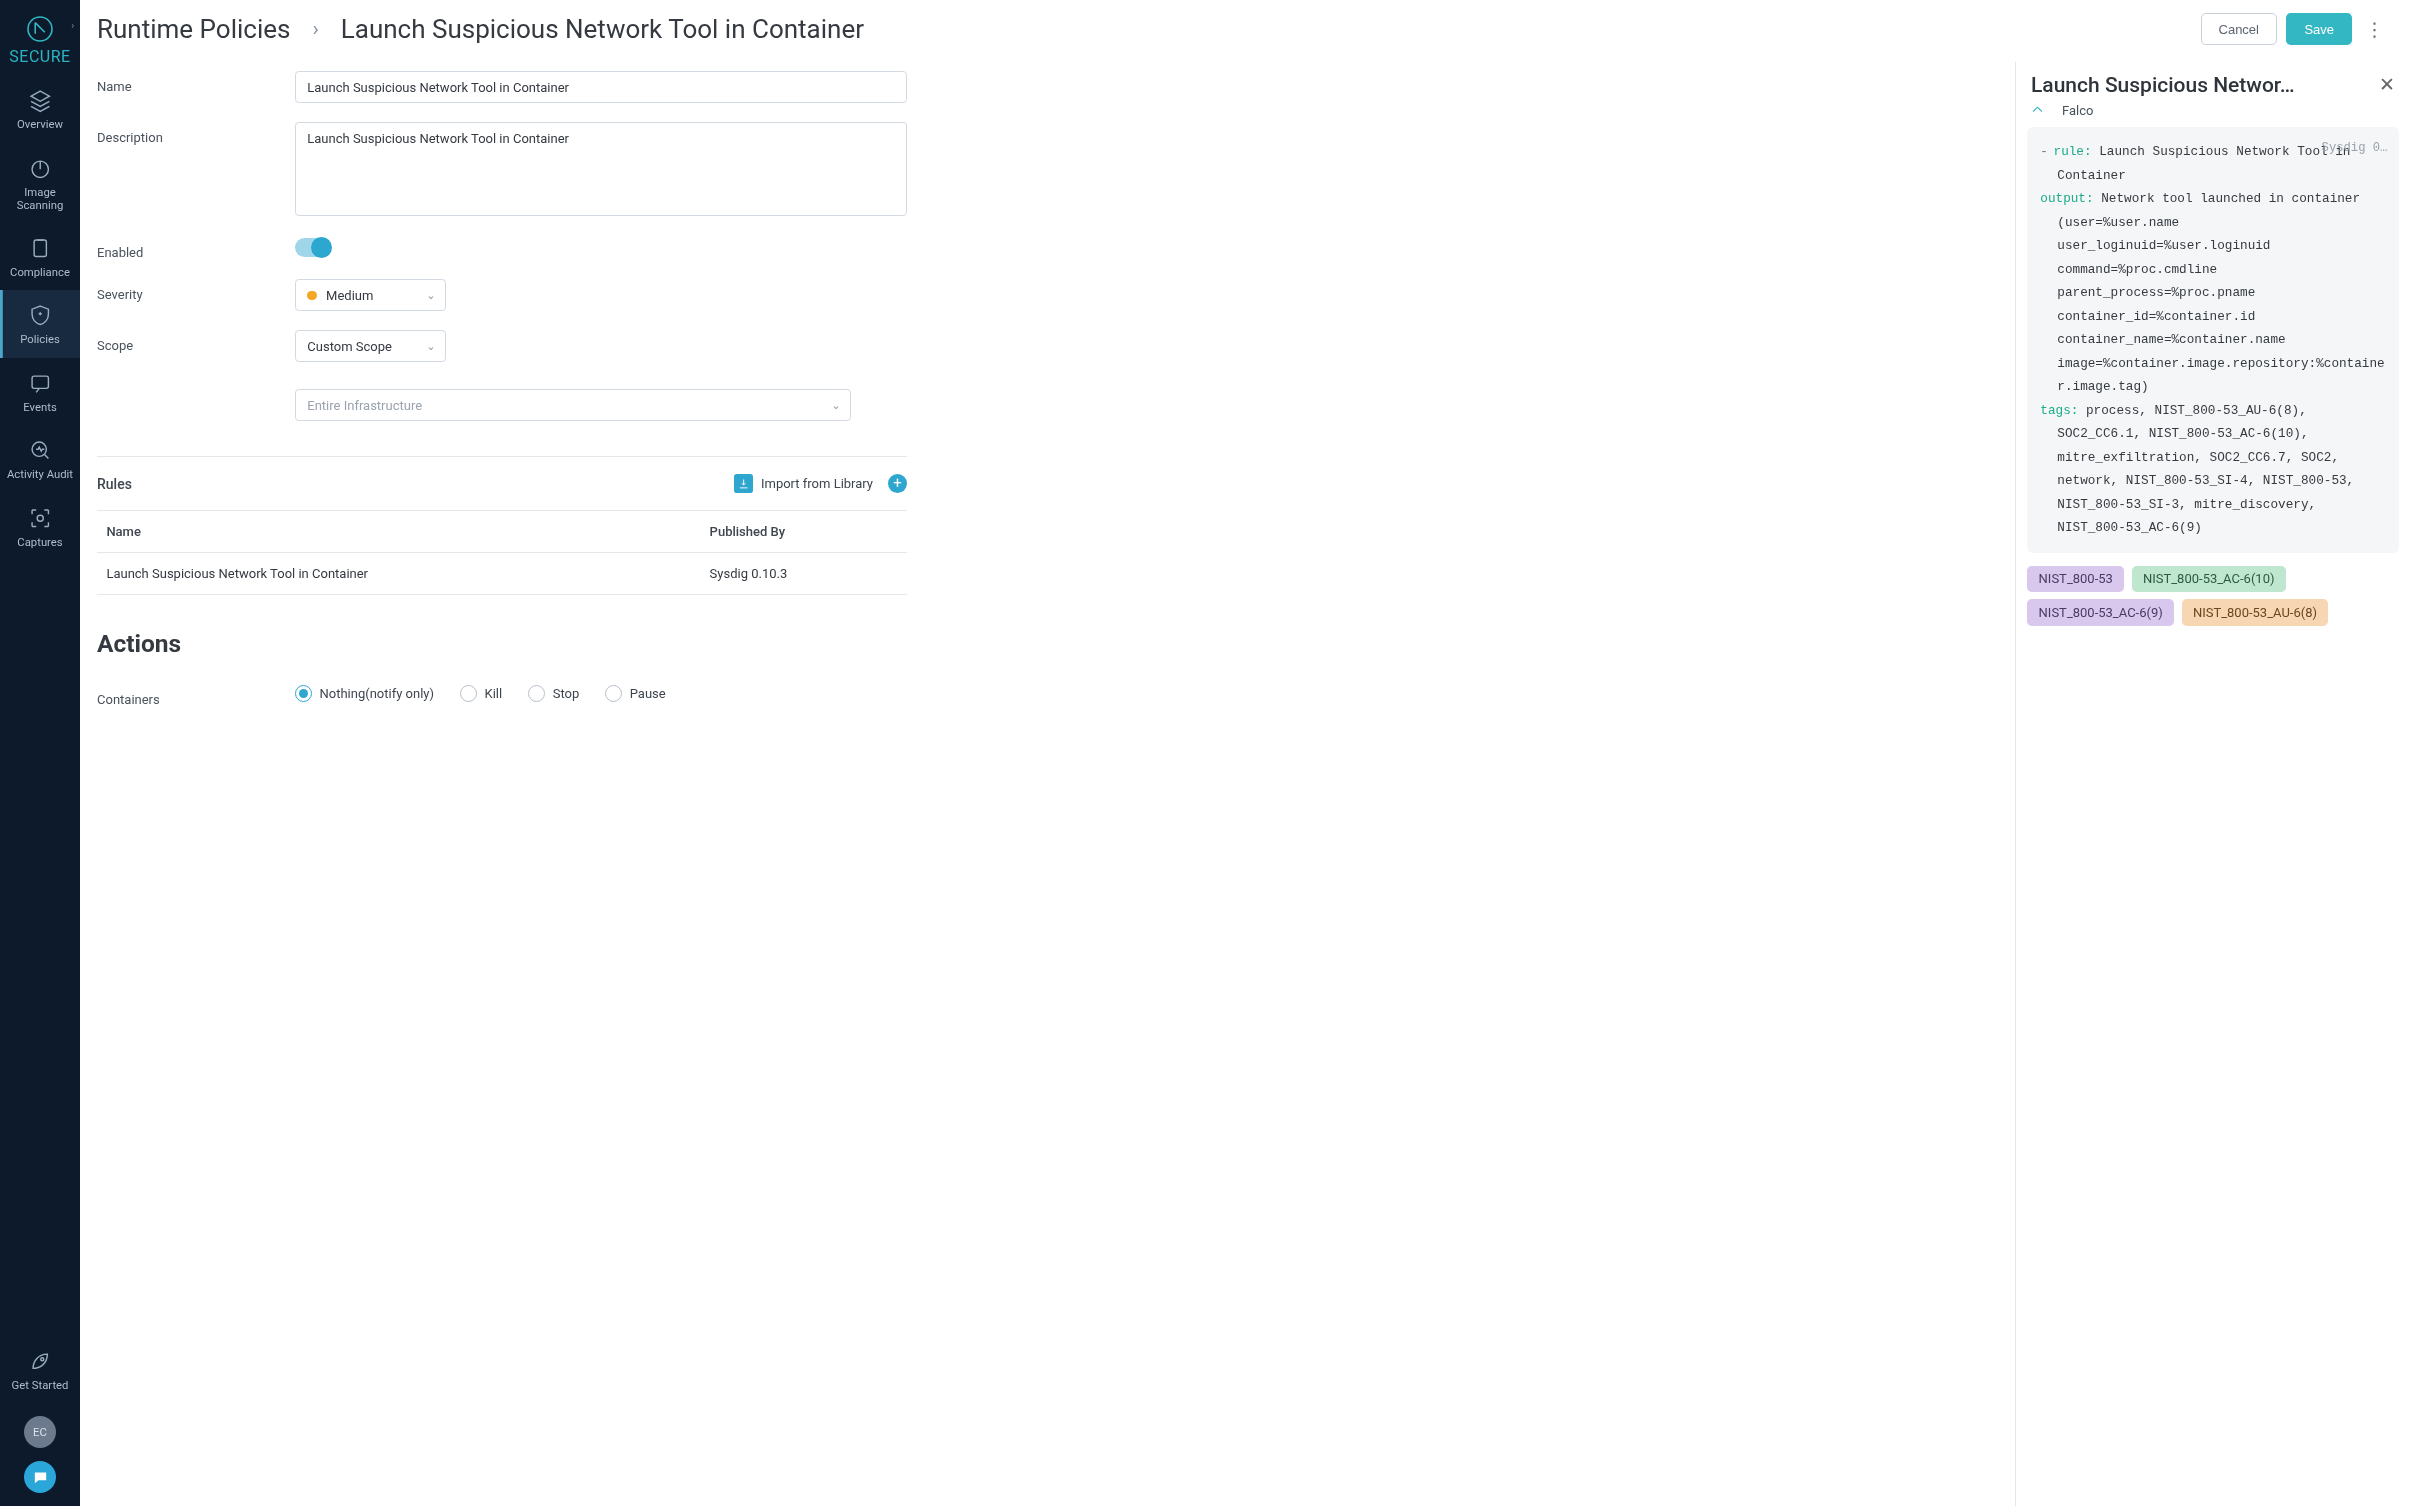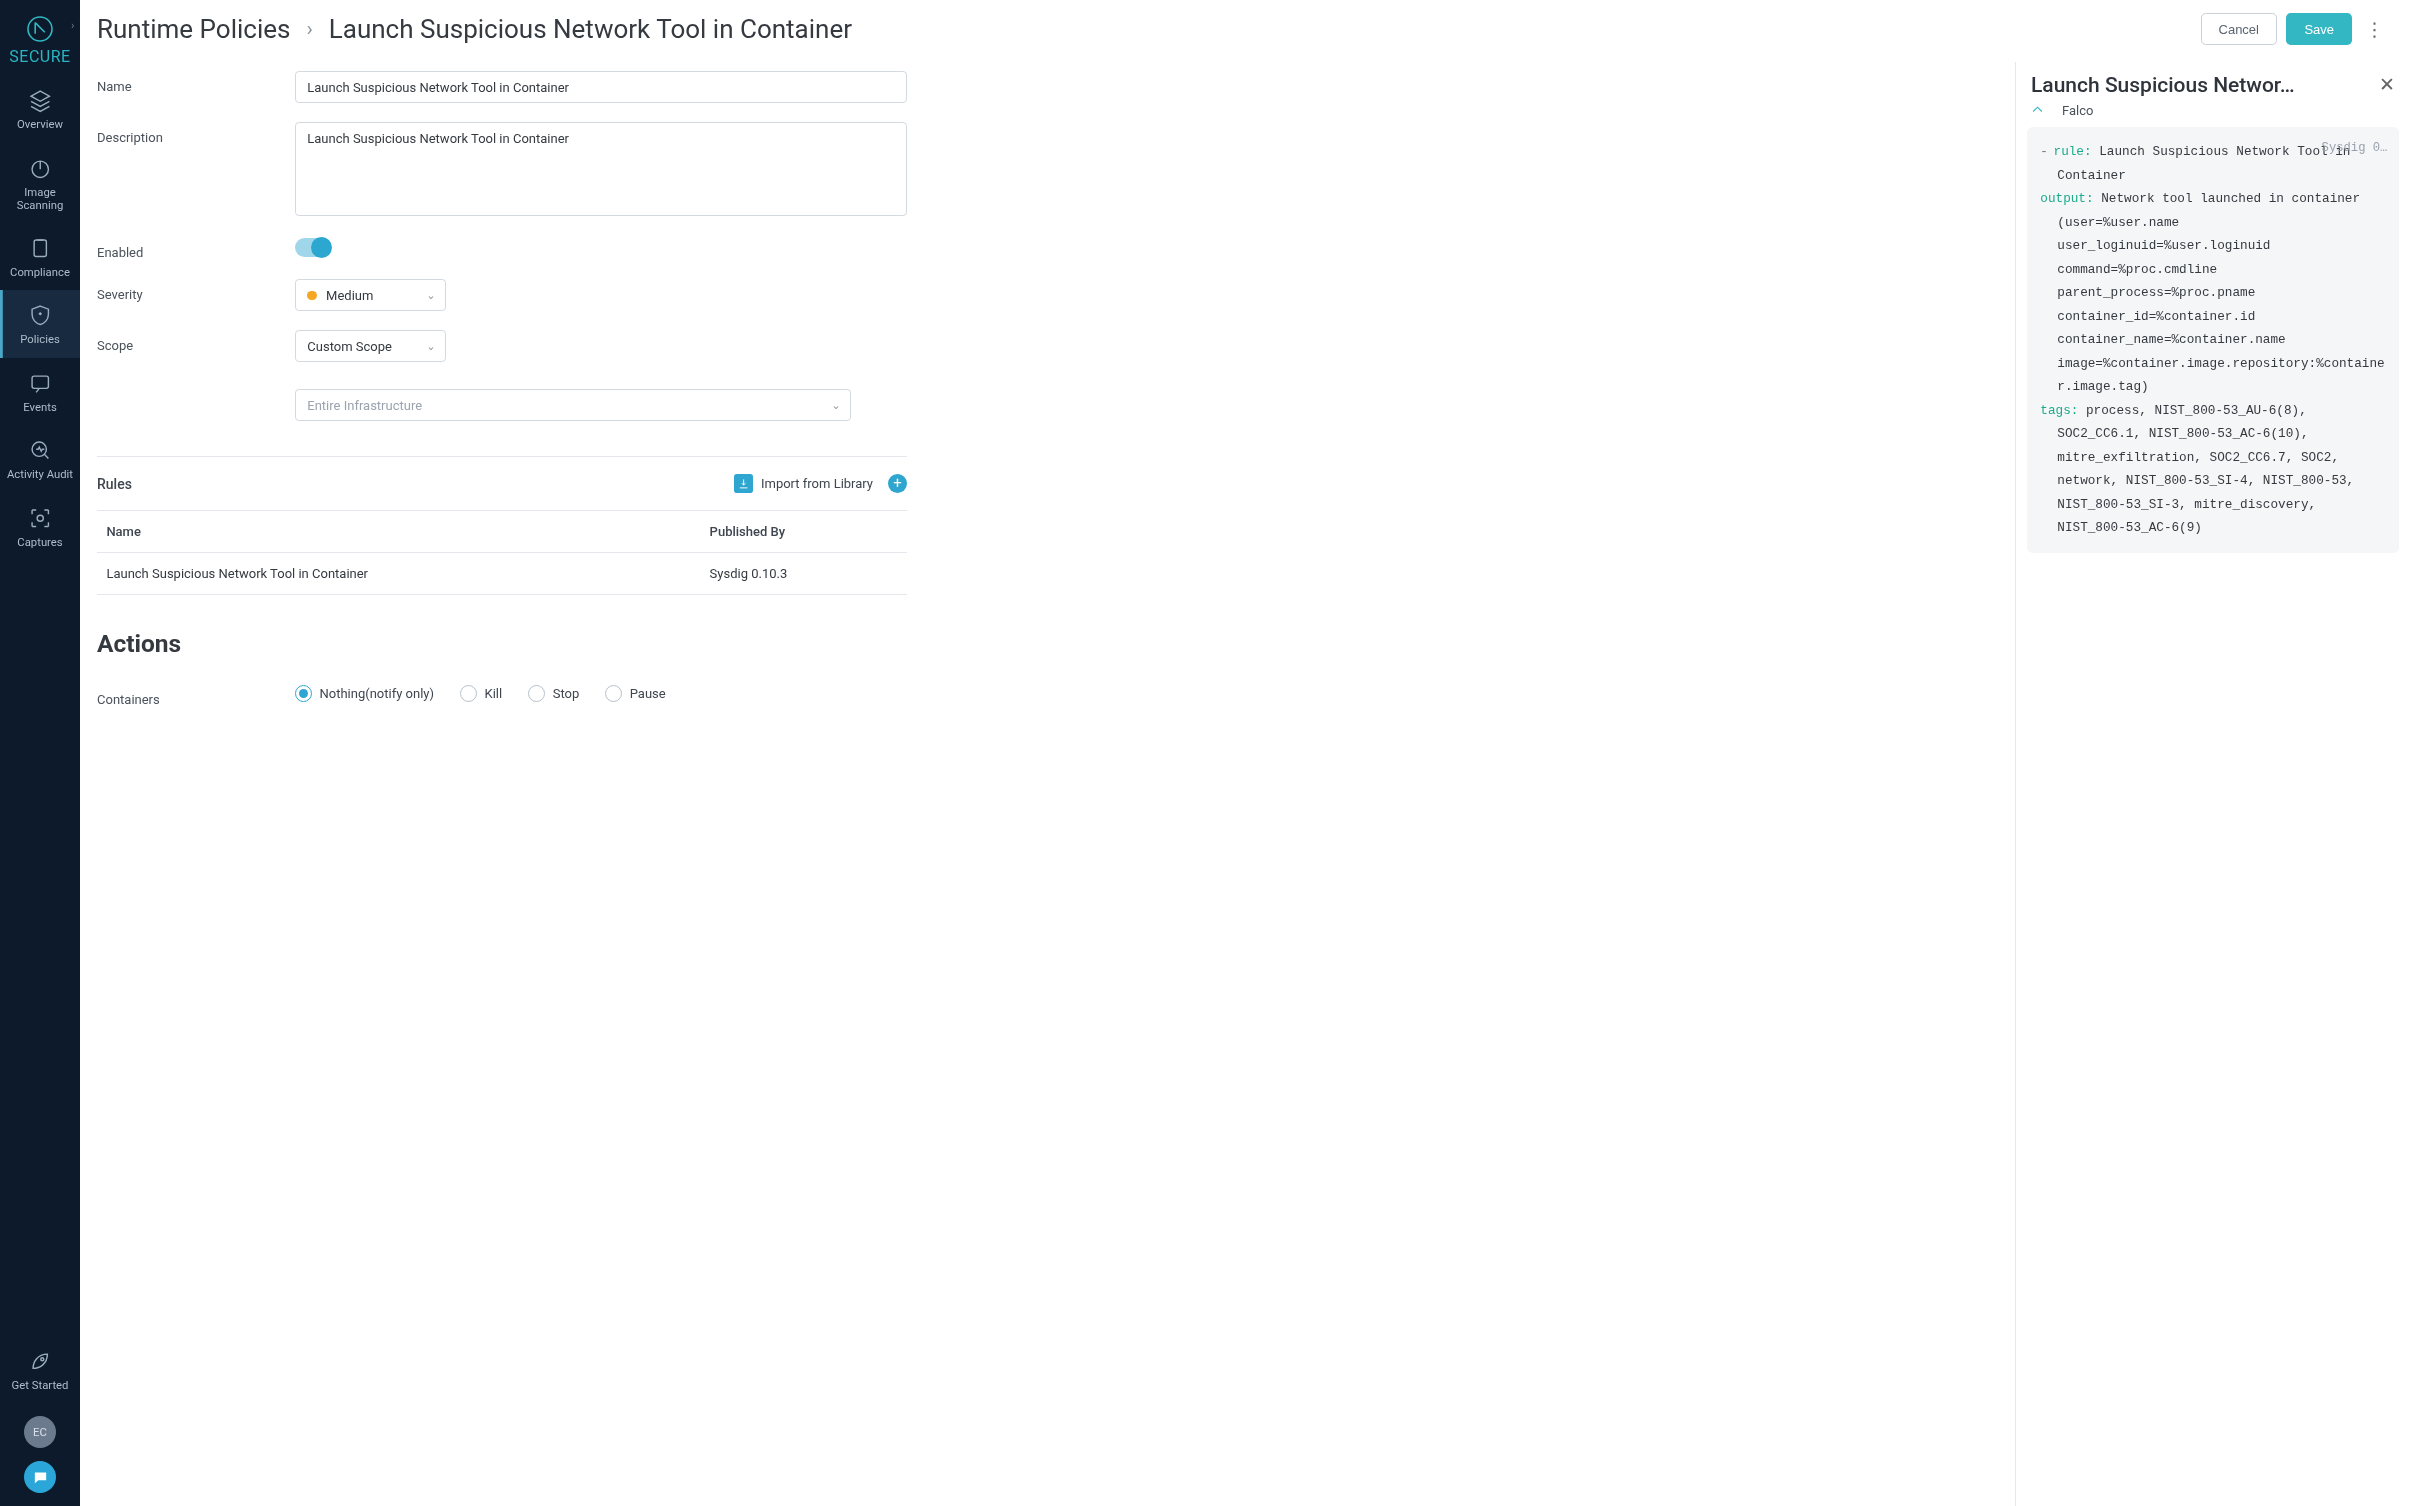--- a/index.html
+++ b/index.html
@@ -84,21 +84,21 @@
     display: flex;
     flex-direction: column;
     overflow: hidden;
   }
   .header {
     display: flex;
     align-items: center;
     padding: 13px 22.6px 17px 17px;
     gap: 13px;
   }
-  .breadcrumb { display:flex; align-items:center; gap: 16px; font-size: 26px; color:#353a41; font-weight:400; }
+  .breadcrumb { display:flex; align-items:center; gap: 22px; font-size: 26px; color:#353a41; font-weight:400; }
   .breadcrumb .crumb-link { color:#353a41; }
   .breadcrumb .chevron { color:#8a94a0; font-size: 21px; }
   .header-actions { margin-left:auto; display:flex; align-items:center; gap:9.4px; }
   .btn {
     height: 32px; padding: 0 17px; border-radius: 4.7px; font-size: 13px; cursor:pointer;
     border: 0.9px solid transparent; display:inline-flex; align-items:center;
   }
   .btn-outline { border-color:#c9d0d8; background:#fff; color:#5a6470; }
   .btn-primary { background:#33b7c3; color:#fff; }
   .kebab { width:26px; display:flex; justify-content:center; color:#666; font-size:19px; cursor:pointer; }
@@ -398,16 +398,22 @@
         <span>Falco</span>
       </div>
 
       <div class="yaml-block">
         <span class="provider">Sysdig 0…</span>
         <div class="yaml-line"><span class="y-dash">-</span><span class="y-key">rule:</span> <span>Launch Suspicious Network Tool in Container</span></div>
         <div class="yaml-line yaml-indent"><span class="y-key">output:</span> <span>Network tool launched in container (user=%user.name user_loginuid=%user.loginuid command=%proc.cmdline parent_process=%proc.pname container_id=%container.id container_name=%container.name image=%container.image.repository:%container.image.tag)</span></div>
         <div class="yaml-line yaml-indent"><span class="y-key">tags:</span> <span>process, NIST_800-53_AU-6(8), SOC2_CC6.1, NIST_800-53_AC-6(10), mitre_exfiltration, SOC2_CC6.7, SOC2, network, NIST_800-53_SI-4, NIST_800-53, NIST_800-53_SI-3, mitre_discovery, NIST_800-53_AC-6(9)</span></div>
       </div>
 
+      <div class="tag-list">
+        <span class="tag-chip c-purple">NIST_800-53</span>
+        <span class="tag-chip c-green">NIST_800-53_AC-6(10)</span>
+        <span class="tag-chip c-purple">NIST_800-53_AC-6(9)</span>
+        <span class="tag-chip c-orange">NIST_800-53_AU-6(8)</span>
+      </div>
     </aside>
   </div>
 </div>
 
 
 </body></html>

